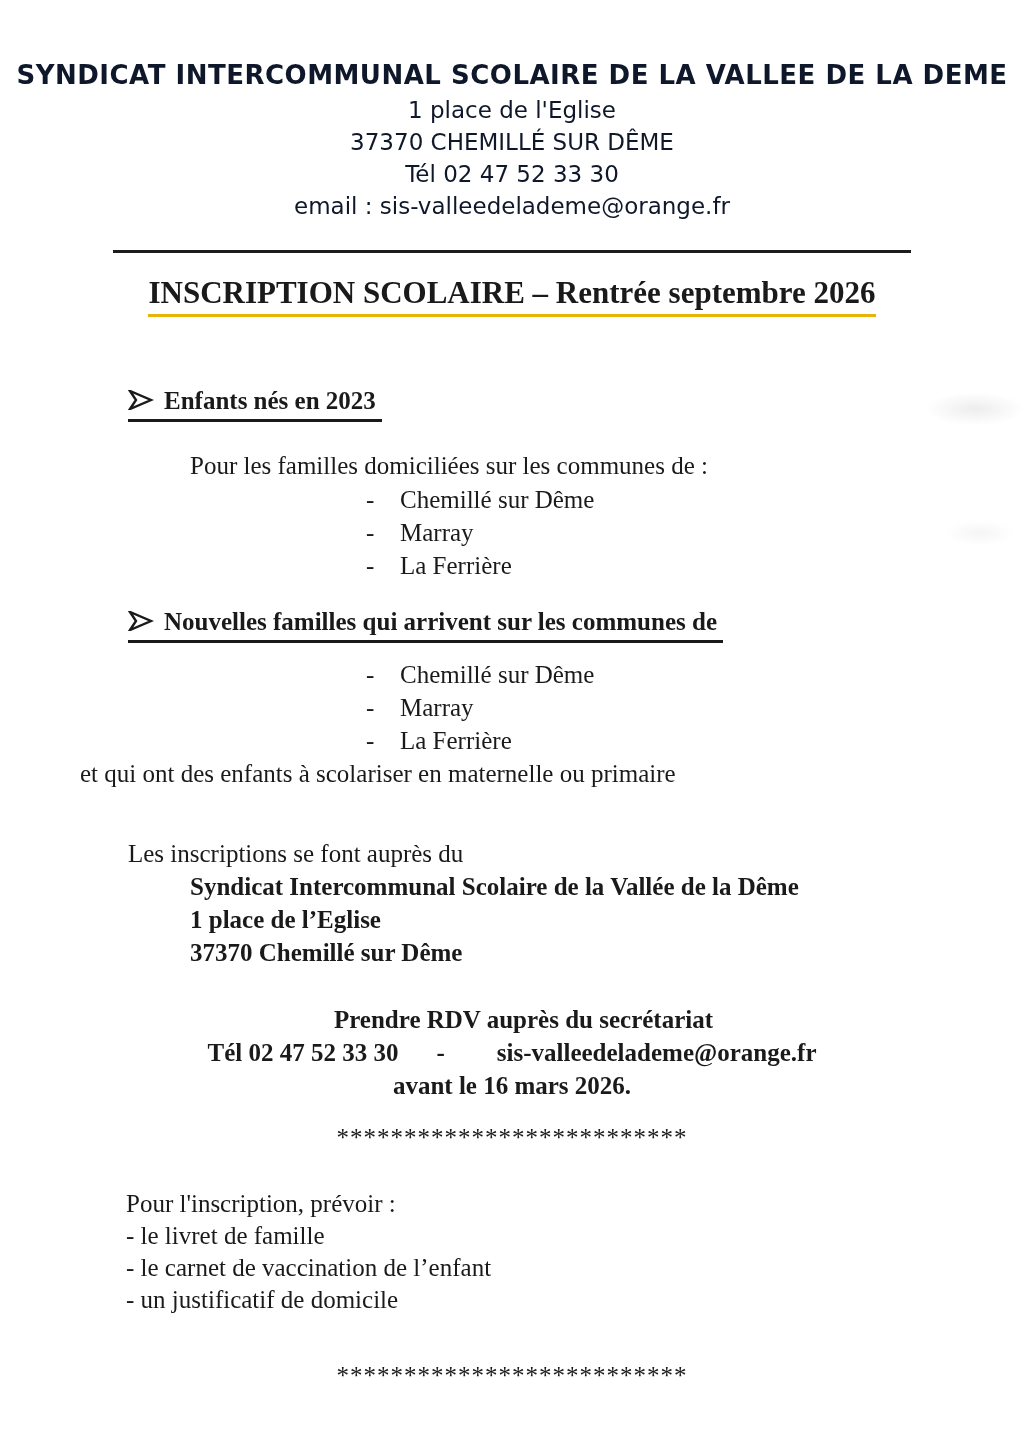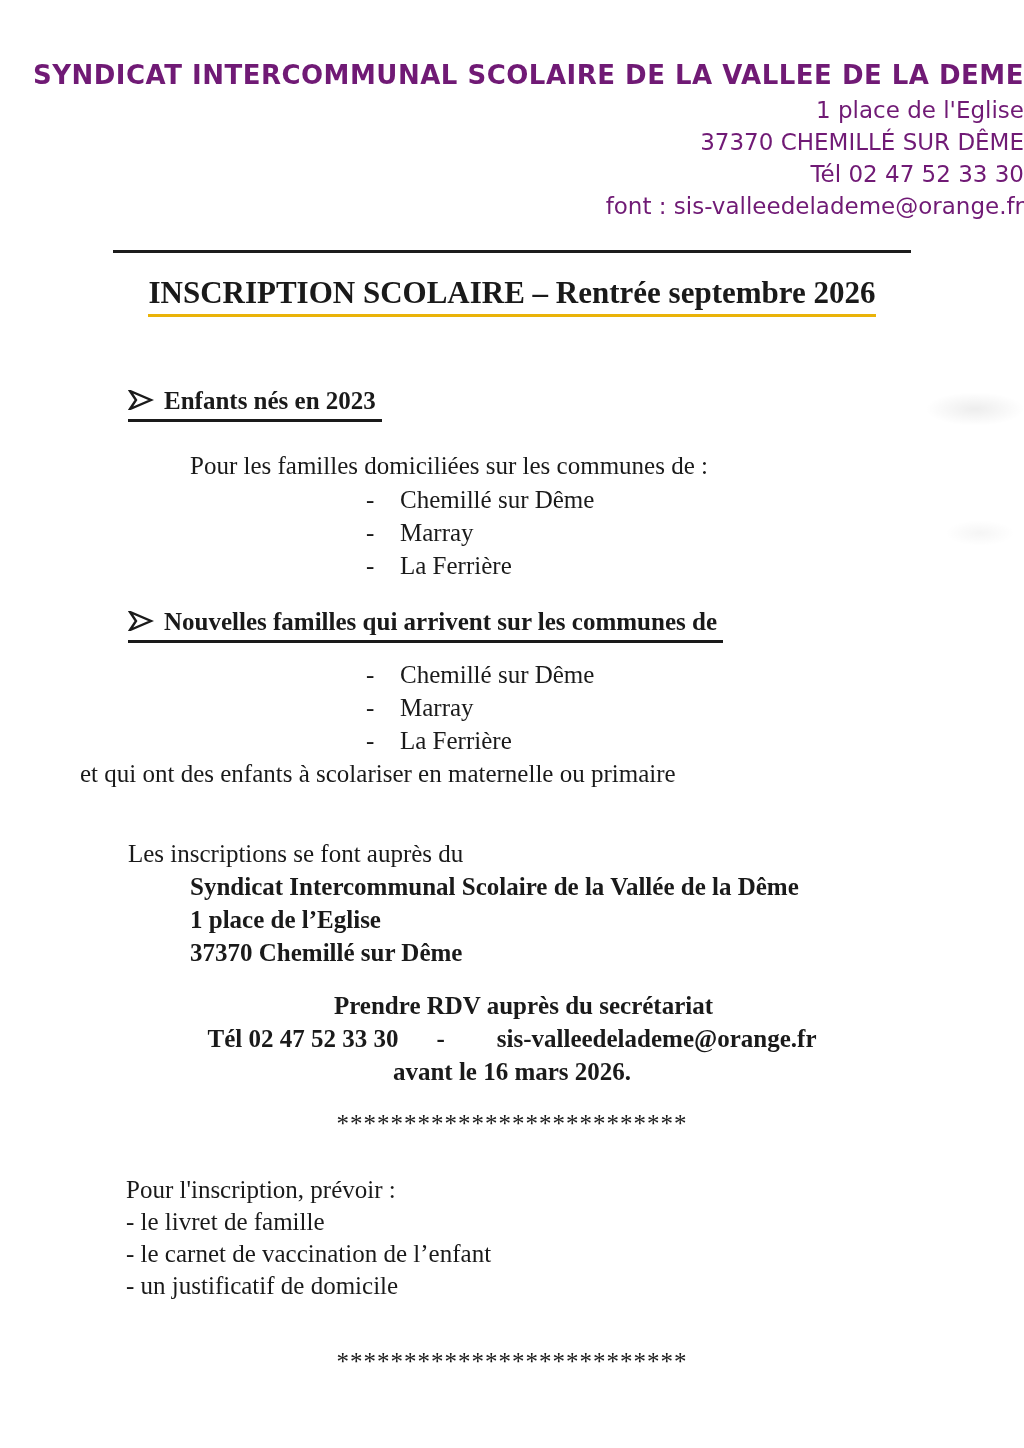--- a/index.html
+++ b/index.html
@@ -17,23 +17,23 @@
   
   .smudge { position:absolute; pointer-events:none; }
   .smudge-1 { left:925px; top:392px; width:100px; height:34px;
     background:radial-gradient(ellipse at center, rgba(0,0,0,0.07), rgba(0,0,0,0) 70%); }
   .smudge-2 { left:945px; top:520px; width:70px; height:26px;
     background:radial-gradient(ellipse at center, rgba(0,0,0,0.04), rgba(0,0,0,0) 70%); }
 
   
   .letterhead {
     padding-top:56px;
-    text-align:right;
+    text-align:center;
     font-family:"DejaVu Sans", sans-serif;
-    color:#701a75;
+    color:#0f172a;
   }
   .letterhead .org   { font-size:26px; line-height:38px; letter-spacing:0.5px; font-weight:bold; }
   .letterhead .line  { font-size:23px; line-height:32px; }
 
   .rule {
     width:798px; margin:28px auto 0;
     border:0; border-top:3px solid #1c1c1c; height:0;
   }
 
   .doc-title-wrap { text-align:center; margin-top:22px; }
@@ -60,21 +60,21 @@
   .commune-list { margin-top:1px; margin-left:366px; list-style:none; }
   .commune-list li { display:flex; }
   .commune-list .dash { width:34px; }
   .list-2 { margin-top:15px; }
   .sec2-outro { margin-left:80px; }
 
   .insc-intro { margin-top:47px; margin-left:128px; }
   .insc-block { margin-left:190px; font-weight:bold; }
 
   .rdv { text-align:center; font-weight:bold; }
-  .rdv-line1 { margin-top:20px;padding-left:23px; }
+  .rdv-line1 { margin-top:34px;padding-left:23px; }
   .rdv-tel .gap-a { display:inline-block; width:38px; }
   .rdv-tel .gap-b { display:inline-block; width:52px; }
 
   .stars { text-align:center; font-size:25px; letter-spacing:1px; }
   .stars-1 { margin-top:22px; }
   .stars-2 { margin-top:46px; }
 
   .checklist { margin-top:36px; margin-left:126px; font-size:25px; line-height:32px; }
 </style>
 </head>
@@ -83,21 +83,21 @@
 <div class="page">
 
   <div class="smudge smudge-1"></div>
   <div class="smudge smudge-2"></div>
 
   <header class="letterhead">
     <div class="org">SYNDICAT INTERCOMMUNAL SCOLAIRE DE LA VALLEE DE LA DEME</div>
     <div class="line">1 place de l'Eglise</div>
     <div class="line">37370 CHEMILLÉ SUR DÊME</div>
     <div class="line">Tél 02 47 52 33 30</div>
-    <div class="line">font : sis-valleedelademe@orange.fr</div>
+    <div class="line">email : sis-valleedelademe@orange.fr</div>
   </header>
 
   <hr class="rule">
 
   <div class="doc-title-wrap">
     <span class="doc-title">INSCRIPTION SCOLAIRE – Rentrée septembre 2026</span>
   </div>
 
   <div class="sec-heading sec-heading-1">
     <span class="underlined">

